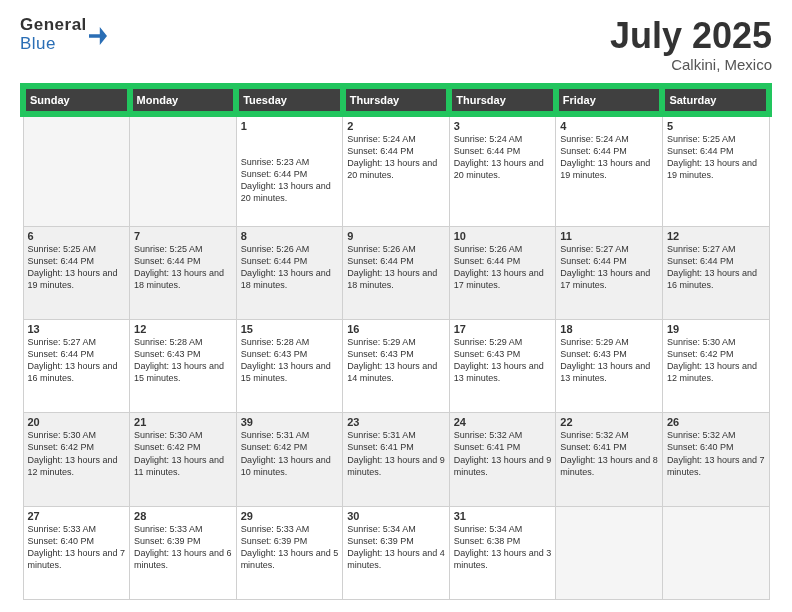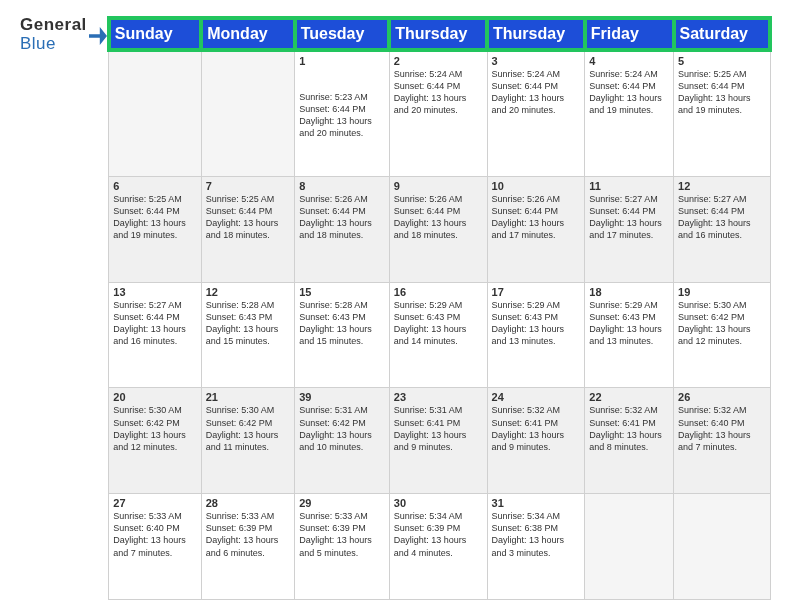--- a/index.html
+++ b/index.html
@@ -8,21 +8,21 @@
       height: 612px;
       font-family: Arial, sans-serif;
       background: #fff;
       overflow: hidden;
     }
     .page {
       width: 792px;
       height: 612px;
       padding: 16px 20px 12px 20px;
       display: flex;
-      flex-direction: row;
+      flex-direction: column;
     }
     .header {
       display: flex;
       justify-content: space-between;
       align-items: flex-start;
       margin-bottom: 10px;
     }
     .logo {
       display: flex;
       align-items: center;
@@ -51,27 +51,27 @@
       font-size: 15px;
       color: #555;
     }
     .calendar {
       flex: 1;
       border-collapse: collapse;
       width: 100%;
       font-size: 10px;
     }
     .calendar th {
-      background: #1d4ed8;
+      background: #404040;
       color: #fff;
       padding: 5px 4px;
       text-align: left;
-      font-size: 16px;
+      font-size: 11px;
       font-weight: bold;
-      border: 4px solid #22c55e;
+      border: 6px solid #22c55e;
     }
     .calendar td {
       border: 1px solid #d0d0d0;
       vertical-align: top;
       padding: 3px 4px;
       width: 106px;
       height: 78px;
       background: #fff;
     }
     .calendar td.empty {
@@ -99,20 +99,24 @@
 <div class="page">
   <div class="header">
     <div class="logo">
       <div class="logo-text">
         <span style="font-size:17px;font-weight:bold;color:#333;letter-spacing:0.5px;">General</span>
         <span style="font-size:17px;font-weight:normal;color:#2a6eb5;letter-spacing:0.5px;">Blue</span>
       </div>
       <svg class="logo-icon" viewBox="0 0 20 20" fill="none" xmlns="http://www.w3.org/2000/svg">
         <polygon points="0,8 12,8 12,0 20,10 12,20 12,12 0,12" fill="#2a6eb5"></polygon>
       </svg>
+    </div>
+    <div class="title-block">
+      <div class="month-title">July 2025</div>
+      <div class="subtitle">Calkini, Mexico</div>
     </div>
   </div>
 
   <table class="calendar">
     <thead>
       <tr>
         <th>Sunday</th>
         <th>Monday</th>
         <th>Tuesday</th>
         <th>Thursday</th>

